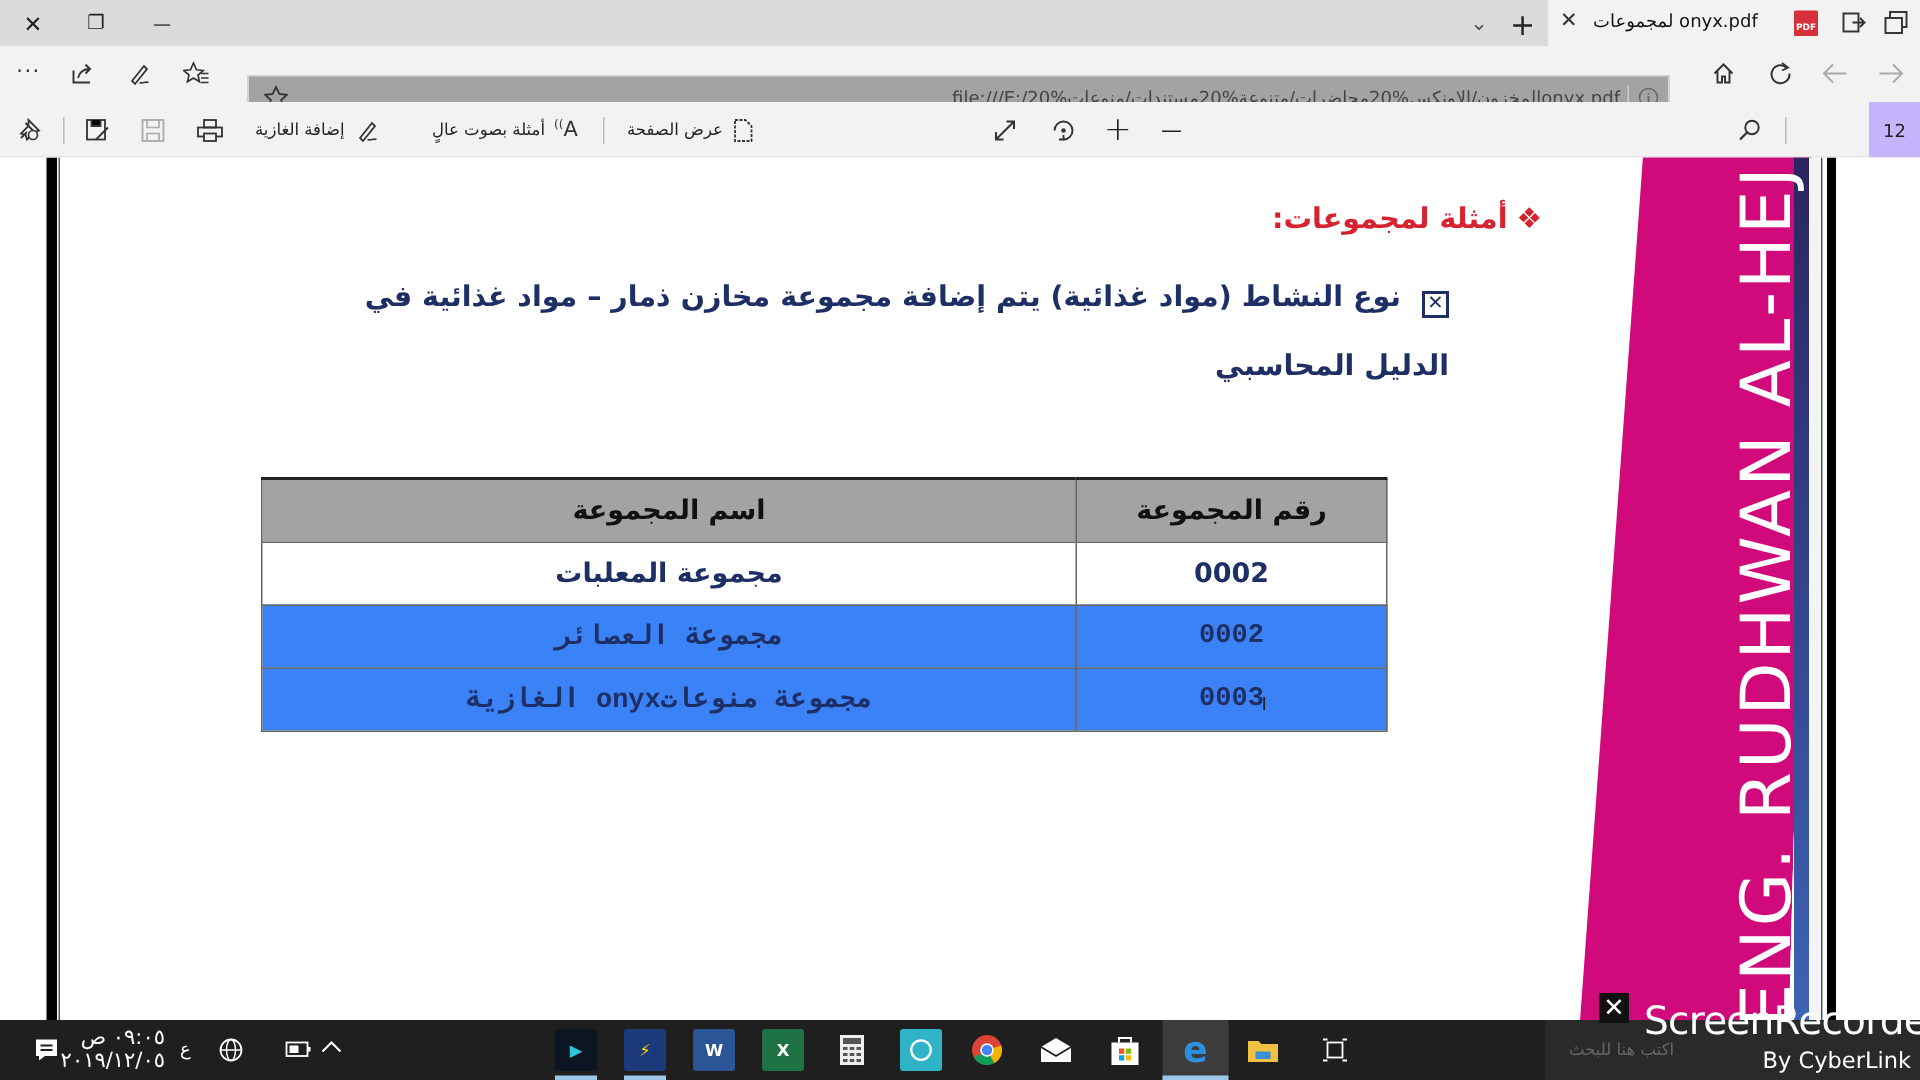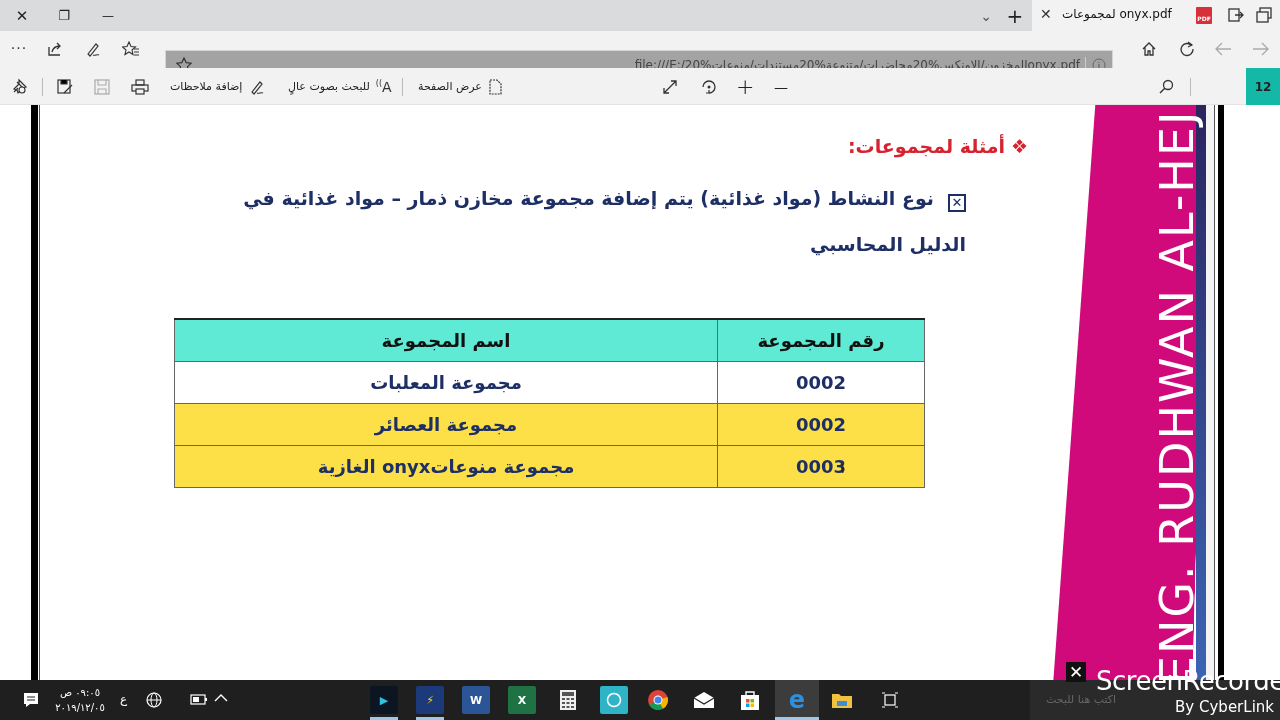--- a/index.html
+++ b/index.html
@@ -22,21 +22,21 @@
   #address { position: absolute; left: 165px; top: 3px; width: 948px; height: 30px; background: #a3a3a3; border: 1px solid #d5d5d5; margin-top: 16px; }
   #url-text { position: absolute; right: 32px; top: 7px; font-size: 12px; color: #444; direction: ltr; white-space: nowrap; unicode-bidi: plaintext; }
   #info-sep { position: absolute; right: 26px; top: 6px; width: 1px; height: 18px; background: #ccc; }
   .nav-icon { position: absolute; top: 8px; width: 22px; height: 22px; display: flex; align-items: center; justify-content: center; color: #333; font-size: 16px; }
 
   
   #pdfbar { position: absolute; left: 0; top: 68px; width: 1280px; height: 37px; background: #f2f2f2; border-bottom: 1px solid #e3e3e3; }
   .pdf-item { position: absolute; top: 0; height: 37px; display: flex; align-items: center; gap: 6px; font-size: 11px; color: #222; white-space: nowrap; }
   .pdf-ico { color: #333; font-size: 15px; }
   .vsep { position: absolute; top: 10px; width: 1px; height: 18px; background: #bbb; }
-  #page-num { position: absolute; left: 1246px; top: 0; width: 34px; height: 37px; background: #14b8a6; display: flex; align-items: center; justify-content: center; font-size: 12px; color: #222; font-weight: bold; }
+  #page-num { position: absolute; left: 1246px; top: 0; width: 34px; height: 37px; background: #c4b5fd; display: flex; align-items: center; justify-content: center; font-size: 12px; color: #222; }
 
   
   #doc { position: absolute; left: 0; top: 105px; width: 1280px; height: 575px; background: #fff; overflow: hidden; }
   #left-border { position: absolute; left: 31px; top: 0; width: 7px; height: 575px; background: #000; }
   #left-border2 { position: absolute; left: 39px; top: 0; width: 1px; height: 575px; background: #555; }
   #right-border { position: absolute; left: 1218px; top: 0; width: 6px; height: 575px; background: #000; }
   #right-border2 { position: absolute; left: 1214px; top: 0; width: 1px; height: 575px; background: #555; }
 
   #banner { position: absolute; left: 1068px; top: -10px; width: 140px; height: 600px;
     background: #d10a7c; transform: skewX(-1.5deg); transform-origin: top left;
@@ -47,30 +47,30 @@
     font-family: "DejaVu Sans", sans-serif; font-size: 46px; color: #fff; letter-spacing: 2px; white-space: nowrap; }
 
   #heading { position: absolute; right: 252px; top: 30px; direction: rtl; font-size: 19px; font-weight: bold; color: #d6232f; white-space: nowrap; }
   #heading-bullet { color: #d6232f; margin-left: 6px; }
   #para { position: absolute; left: 182px; top: 70px; width: 784px; direction: rtl; font-size: 19px; font-weight: bold; color: #1e2f66; line-height: 46px; text-align: right; }
   #checkbox { display: inline-block; width: 18px; height: 18px; border: 2px solid #1e2f66; font-size: 13px; line-height: 14px; text-align: center; margin-left: 14px; vertical-align: -2px; color: #1e2f66; }
 
   #groups-table { position: absolute; left: 174px; top: 213px; width: 751px; border-collapse: collapse; direction: rtl; }
   #groups-table td, #groups-table th { border: 1px solid #666; height: 42px; text-align: center; font-size: 18px; font-weight: bold; }
   #groups-table tr:first-child th { border-top: 2px solid #222; }
-  #groups-table th { background: #5eead4; color: #111; }
+  #groups-table th { background: #a3a3a3; color: #111; }
   #groups-table td { color: #1e2f66; }
-  #groups-table tr.shade td { background: #fde047; }
+  #groups-table tr.shade td { background: #3b82f6; font-family: Liberation Mono, monospace; }
   #groups-table .col-num { width: 207px; }
 
   
   #taskbar { position: absolute; left: 0; top: 680px; width: 1280px; height: 40px; background: #1f1f1f; }
   .task-ico { position: absolute; top: 6px; width: 28px; height: 28px; display: flex; align-items: center; justify-content: center; border-radius: 2px; font-size: 11px; font-weight: bold; color: #fff; }
   .task-active { position: absolute; top: 37px; height: 3px; background: #9cc9ea; }
-  #clock { position: absolute; left: 50px; top: 5px; width: 60px; text-align: center; color: #fff; font-size: 10px; line-height: 15px; direction: rtl; }
+  #clock { position: absolute; left: 50px; top: 5px; width: 60px; text-align: right; color: #fff; font-size: 14px; line-height: 15px; direction: rtl; }
   #edge-highlight { position: absolute; left: 775px; top: 0; width: 44px; height: 40px; background: #3c3c3c; }
 
   #search-box { position: absolute; left: 1030px; top: 0; width: 250px; height: 40px; background: #2a2a2a; }
   #recorder-wm { position: absolute; left: 1066px; top: 662px; width: 214px; height: 58px; }
   #rec-close { position: absolute; left: 0; top: 0; width: 20px; height: 20px; background: #111; color: #fff; font-size: 17px; line-height: 20px; text-align: center; }
   #rec-title { position: absolute; left: 30px; top: 4px; font-size: 26px; color: #fff; white-space: nowrap; letter-spacing: -0.5px; }
   #rec-by { position: absolute; right: 6px; top: 36px; font-size: 15px; color: #fff; white-space: nowrap; }
   #search-ph { position: absolute; left: 1046px; top: 13px; font-size: 11px; color: #666; direction: rtl; white-space: nowrap; }
 </style>
 </head>
@@ -198,25 +198,25 @@
     <svg width="18" height="18">
         <rect x="5" y="2" width="8" height="5" fill="none" stroke="#333" stroke-width="1.2"></rect>
         <rect x="1" y="7" width="16" height="6" fill="none" stroke="#333" stroke-width="1.2"></rect>
         <rect x="5" y="11" width="8" height="5" fill="#f2f2f2" stroke="#333" stroke-width="1.2"></rect>
       </svg>
   </div>
   <div class="pdf-item" style="left:170px;direction:rtl">
     <svg width="18" height="16">
         <path d="M4 13L12 3l2 2-8 10zM9 14c2 1 4-1 6 0" fill="none" stroke="#333" stroke-width="1.2"></path>
       </svg>
-    <span>إضافة ملاحظات</span>
+    <span>إضافة الغازية</span>
   </div>
   <div class="pdf-item" style="left:288px;direction:rtl">
     <span class="pdf-ico" style="font-size:14px">A<sup style="font-size:8px">))</sup></span>
-    <span>للبحث بصوت عالٍ</span>
+    <span>أمثلة بصوت عالٍ</span>
   </div>
   <div class="vsep" style="left:402px"></div>
   <div class="pdf-item" style="left:418px;direction:rtl">
     <svg width="14" height="16">
         <path d="M2 1h7l4 4v10H2z" fill="none" stroke="#333" stroke-width="1.2" stroke-dasharray="2 1"></path>
       </svg>
     <span>عرض الصفحة</span>
   </div>
   <div class="pdf-item" style="left:662px">
     <svg width="16" height="16">

